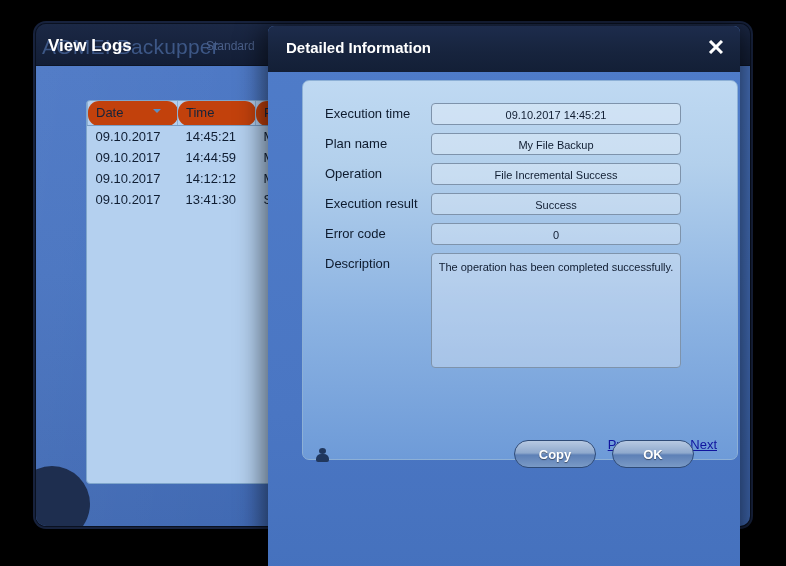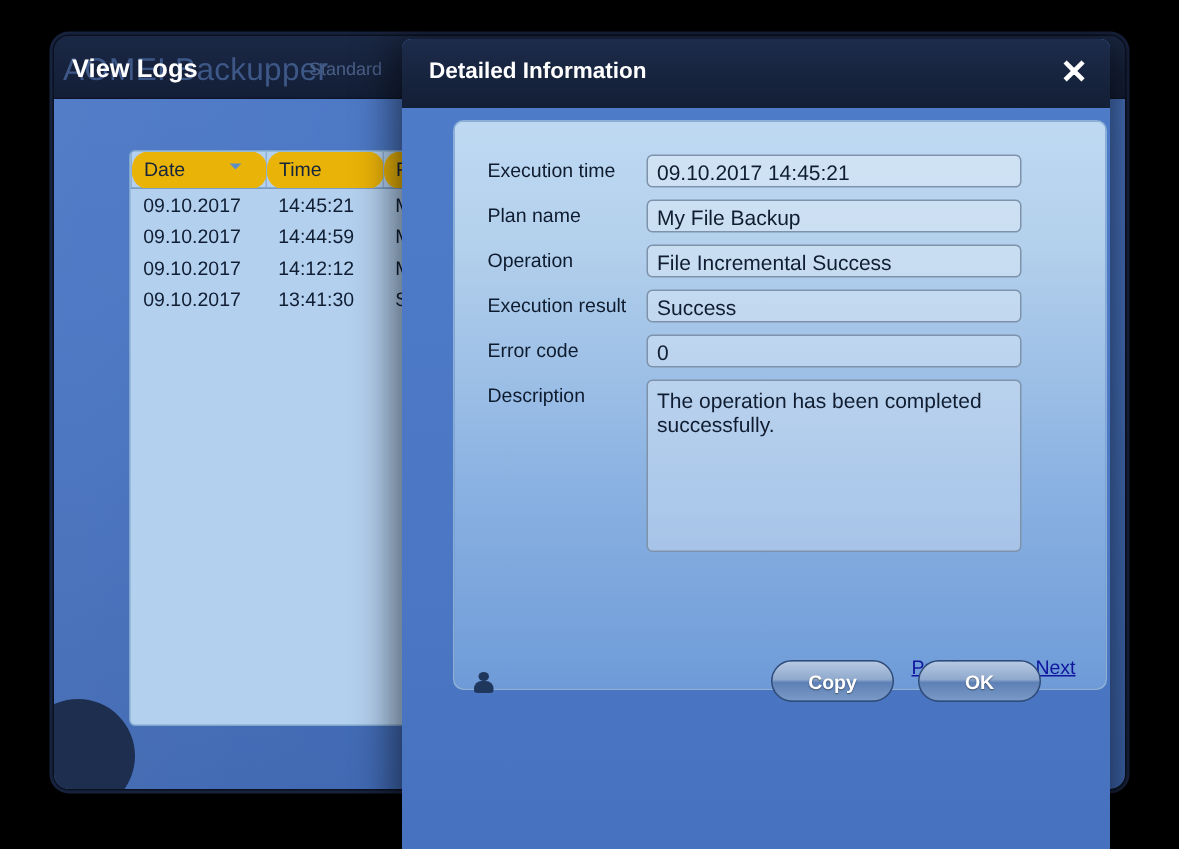--- a/index.html
+++ b/index.html
@@ -120,21 +120,21 @@
     border: 1px solid #7fa6cc;
     border-radius: 4px;
     overflow: hidden;
   }
   .log-table { width: 100%; border-collapse: collapse; }
   .log-table th {
     text-align: left;
     font-size: 13px; font-weight: normal;
     color: #14243c;
     padding: 4px 20px 5px 8px;
-    background: #eab308;
+    background: #c2410c;
     border-bottom: 1px solid #7a9dc4;
     border-left: 1px solid #8fb0d3;
     position: relative;
     border-radius: 11px;
   }
   .log-table th:first-child { border-left: 1px solid #8fb0d3; }
   .sort-caret {
     position: absolute; right: 16px; top: 8px;
     width: 0; height: 0;
     border-left: 4px solid transparent;
@@ -196,26 +196,27 @@
     padding-left: 22px;
     font-size: 13px;
     color: #0e1b2e;
     line-height: 22px;
   }
   .field {
     width: 250px; height: 22px;
     background: rgba(255,255,255,0.30);
     border: 1px solid #7e93ab;
     border-radius: 4px;
-    font-size: 14px;
+    font-size: 11px;
     color: #101d31;
     padding: 2px 6px;
     line-height: 18px;
     overflow: hidden;
     white-space: nowrap;
+    text-align: center;
   }
   .field.textarea {
     height: 115px;
     white-space: normal;
     line-height: 16px;
     padding: 5px 6px;
   }
 
   .links-row {
     position: absolute; left: 0; top: 356px; width: 436px;

